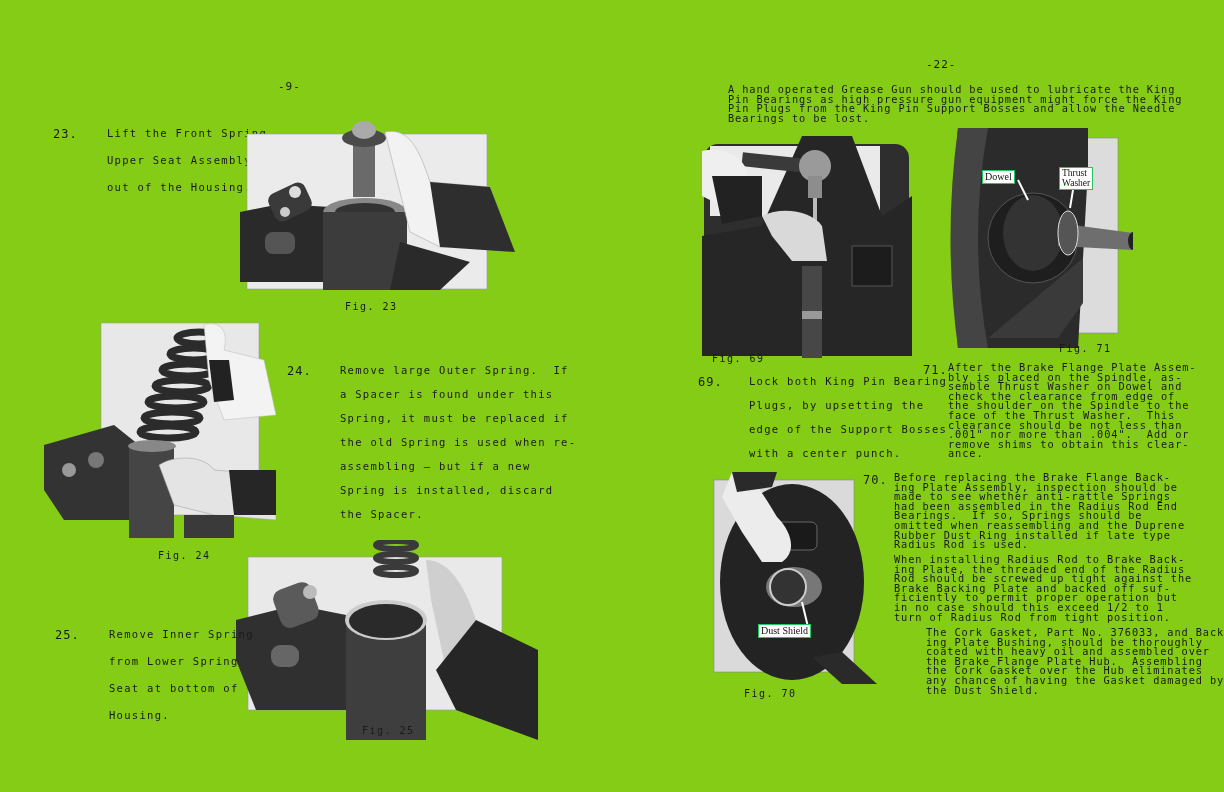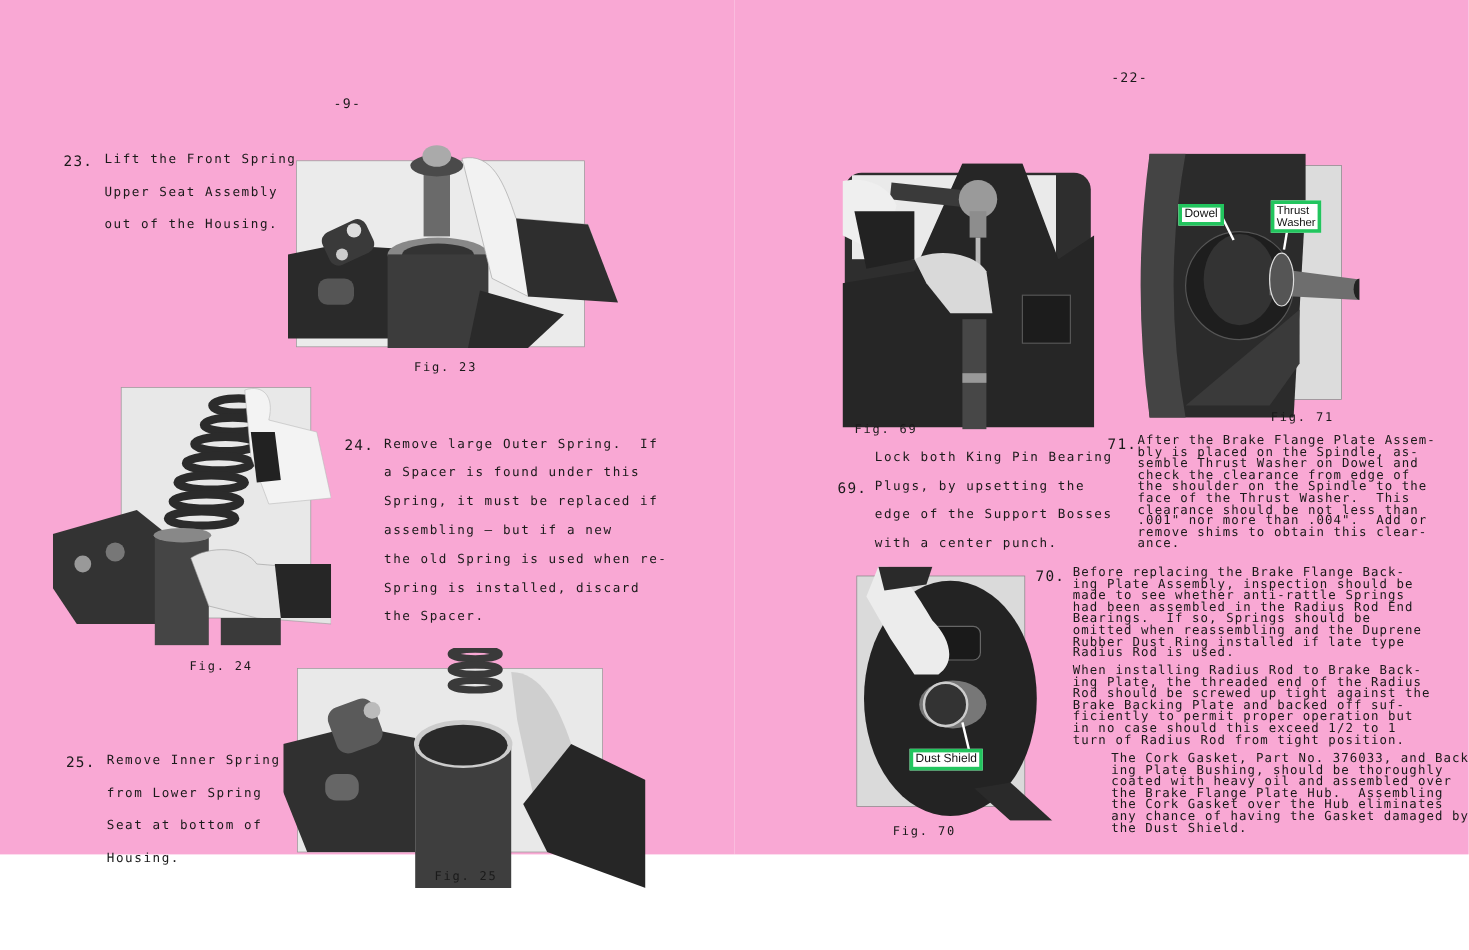--- a/index.html
+++ b/index.html
@@ -1,34 +1,34 @@
 <!DOCTYPE html>
 <html><head>
 <meta charset="utf-8">
 <style>
   html, body { margin:0; padding:0; }
   body {
     width:1224px; height:792px; background:#ffffff; position:relative; overflow:hidden;
     font-family: "DejaVu Sans Mono", "Liberation Mono", monospace;
     color:#1a1a1a;
   }
-  .page { position:absolute; top:0; height:712px; background:#f9a8d4; }
+  .page { position:absolute; top:0; height:792px; background:#84cc16; }
   .page-left { left:0; width:612px; }
   .page-right { left:612px; width:612px; }
   .abs { position:absolute; }
   .pagenum { font-size:11px; letter-spacing:1px; }
-  .step { font-size:10.5px; letter-spacing:1.3px; line-height:24px; white-space:pre; }
+  .step { font-size:10.5px; letter-spacing:1.3px; line-height:24px; white-space:pre;margin-left:20px; }
   .stepnum { font-size:12px; letter-spacing:1px; }
   .cap { font-size:10px; letter-spacing:1.5px; }
   .dense { font-size:10.3px; line-height:9.6px; letter-spacing:0.9px; white-space:pre; }
   .photo { position:absolute; overflow:hidden; }
   .photo svg { display:block; }
   .callout {
-    position:absolute; background:#fff; border:3px solid #22c55e;
-    font-family:Liberation Sans, sans-serif; font-size:10px;
+    position:absolute; background:#fff; border:1px solid #22c55e;
+    font-family:Liberation Serif, serif; font-size:10px;
     line-height:10px; padding:1px 2px; color:#111; white-space:pre;
   }
 </style>
 </head>
 <body>
 
 <div class="page page-left">
   <div class="abs pagenum" style="left:278px;top:80px;">-9-</div>
 
   <div class="abs stepnum" style="left:53px;top:127px;">23.</div>
@@ -75,21 +75,21 @@
       <rect x="85" y="125" width="45" height="93" fill="#454545"></rect>
       <ellipse cx="108" cy="126" rx="24" ry="6" fill="#888"></ellipse>
       <path d="M115,145 C130,135 160,135 170,150 L232,155 L232,200 L170,195 L130,185 Z" fill="#e4e4e4" stroke="#999" stroke-width="0.5"></path>
       <path d="M185,150 L232,150 L232,195 L190,195 Z" fill="#262626"></path>
       <rect x="140" y="195" width="50" height="23" fill="#3a3a3a"></rect>
     </svg>
   </div>
   <div class="abs cap" style="left:158px;top:550px;">Fig. 24</div>
 
   <div class="abs stepnum" style="left:287px;top:364px;">24.</div>
-  <div class="abs step" style="left:320px;top:358px;"><div>Remove large Outer Spring.  If</div><div>a Spacer is found under this</div><div>Spring, it must be replaced if</div><div>assembling — but if a new</div><div>the old Spring is used when re-</div><div>Spring is installed, discard</div><div>the Spacer.</div></div>
+  <div class="abs step" style="left:320px;top:358px;"><div>Remove large Outer Spring.  If</div><div>a Spacer is found under this</div><div>Spring, it must be replaced if</div><div>the old Spring is used when re-</div><div>assembling — but if a new</div><div>Spring is installed, discard</div><div>the Spacer.</div></div>
 
   <div class="photo" style="left:236px;top:540px;width:302px;height:200px;">
     <svg width="302" height="200" viewBox="0 0 302 200">
       <rect x="12" y="17" width="254" height="153" fill="#e9e9e9" stroke="#999" stroke-width="0.6"></rect>
       <path d="M0,80 L60,65 L110,75 L110,170 L20,170 L0,120 Z" fill="#303030"></path>
       <rect x="40" y="45" width="40" height="40" rx="10" fill="#5a5a5a" transform="rotate(-20 60 65)"></rect>
       <circle cx="74" cy="52" r="7" fill="#bbb"></circle>
       <rect x="35" y="105" width="28" height="22" rx="9" fill="#666"></rect>
       <rect x="110" y="80" width="80" height="120" fill="#3e3e3e"></rect>
       <ellipse cx="150" cy="80" rx="41" ry="20" fill="#ccc"></ellipse>
@@ -105,41 +105,45 @@
   </div>
   <div class="abs cap" style="left:362px;top:725px;">Fig. 25</div>
 
   <div class="abs stepnum" style="left:55px;top:628px;">25.</div>
   <div class="abs step" style="left:89px;top:622px;"><div>Remove Inner Spring</div><div style="margin-top:3px">from Lower Spring</div><div style="margin-top:3px">Seat at bottom of</div><div style="margin-top:3px">Housing.</div></div>
 </div>
 
 <div class="page page-right">
   <div class="abs pagenum" style="left:314px;top:58px;">-22-</div>
 
+  <div class="abs dense" style="left:116px;top:85px;">A hand operated Grease Gun should be used to lubricate the King
+Pin Bearings as high pressure gun equipment might force the King
+Pin Plugs from the King Pin Support Bosses and allow the Needle
+Bearings to be lost.</div>
 
   <div class="photo" style="left:90px;top:136px;width:210px;height:222px;">
     <svg width="210" height="222" viewBox="0 0 210 222">
       <rect x="2" y="8" width="205" height="210" rx="14" fill="#2e2e2e"></rect>
       <rect x="8" y="10" width="170" height="70" fill="#eaeaea"></rect>
       <path d="M100,0 L150,0 L180,80 L210,60 L210,220 L0,220 L0,100 L60,90 Z" fill="#262626"></path>
       <rect x="40" y="20" width="75" height="14" fill="#3a3a3a" transform="rotate(6 77 27)"></rect>
       <ellipse cx="113" cy="30" rx="16" ry="16" fill="#9a9a9a"></ellipse>
       <rect x="106" y="40" width="14" height="22" fill="#8d8d8d"></rect>
       <rect x="111" y="62" width="4" height="60" fill="#bbb"></rect>
       <path d="M0,15 C20,10 40,20 45,35 L40,60 L20,70 L0,60 Z" fill="#efefef"></path>
       <path d="M10,40 L60,40 L60,80 L20,88 Z" fill="#222"></path>
       <path d="M60,80 C80,70 110,75 120,90 L125,125 L90,125 L70,100 Z" fill="#d9d9d9"></path>
       <rect x="100" y="130" width="20" height="92" fill="#474747"></rect>
       <rect x="100" y="175" width="20" height="8" fill="#999"></rect>
       <rect x="150" y="110" width="40" height="40" fill="#1c1c1c" stroke="#555"></rect>
     </svg>
   </div>
   <div class="abs cap" style="left:100px;top:353px;">Fig. 69</div>
 
-  <div class="abs stepnum" style="left:86px;top:375px;margin-top:25px;">69.</div>
+  <div class="abs stepnum" style="left:86px;top:375px;">69.</div>
   <div class="abs step" style="left:117px;top:369px;"><div>Lock both King Pin Bearing</div><div>Plugs, by upsetting the</div><div>edge of the Support Bosses</div><div>with a center punch.</div></div>
 
   <div class="photo" style="left:336px;top:128px;width:185px;height:222px;">
     <svg width="185" height="222" viewBox="0 0 185 222">
       <rect x="90" y="10" width="80" height="195" fill="#dcdcdc" stroke="#888" stroke-width="0.6"></rect>
       <path d="M10,0 L140,0 L140,40 L130,220 L10,220 Q0,110 10,0 Z" fill="#2b2b2b"></path>
       <path d="M10,0 Q-5,110 10,220 L40,220 Q20,110 40,0 Z" fill="#444"></path>
       <circle cx="85" cy="110" r="45" fill="#1e1e1e" stroke="#555"></circle>
       <ellipse cx="85" cy="105" rx="30" ry="38" fill="#333"></ellipse>
       <path d="M110,95 L185,105 L185,122 L110,118 Z" fill="#6e6e6e"></path>

